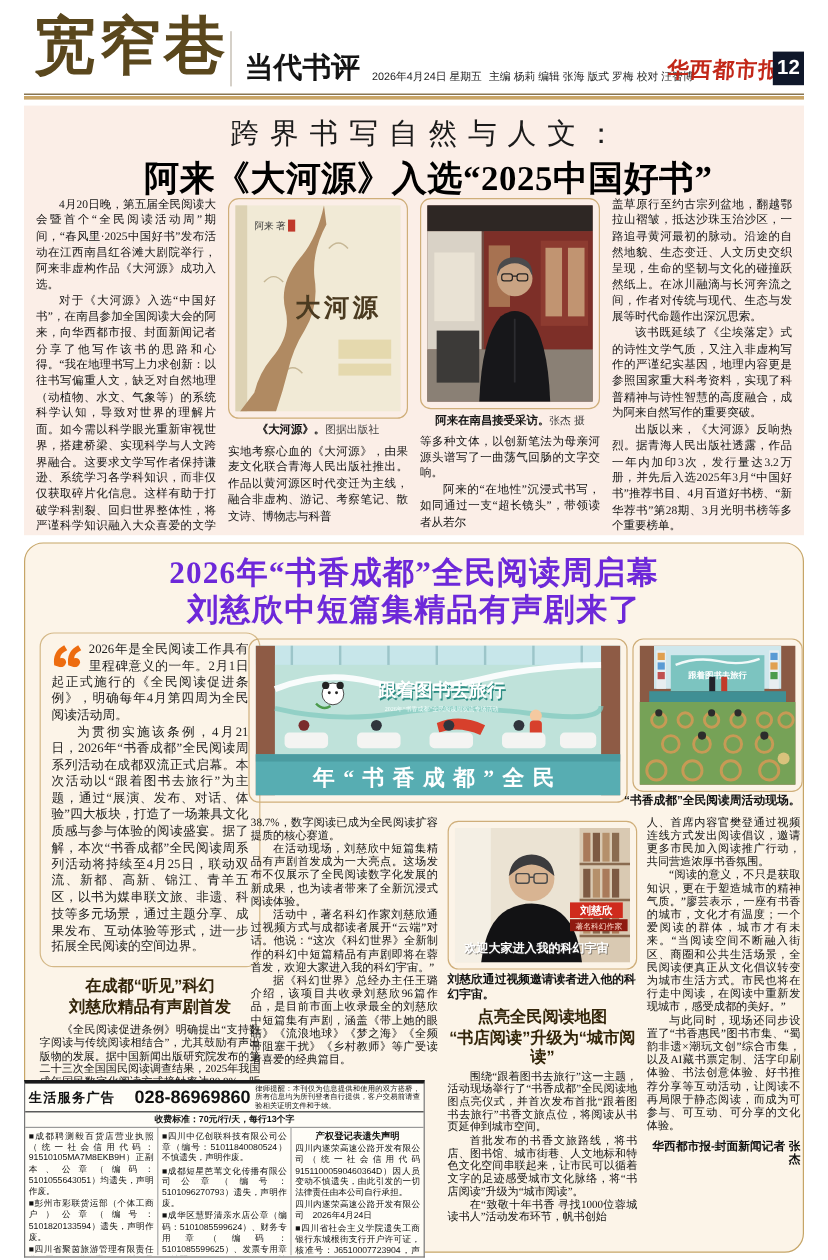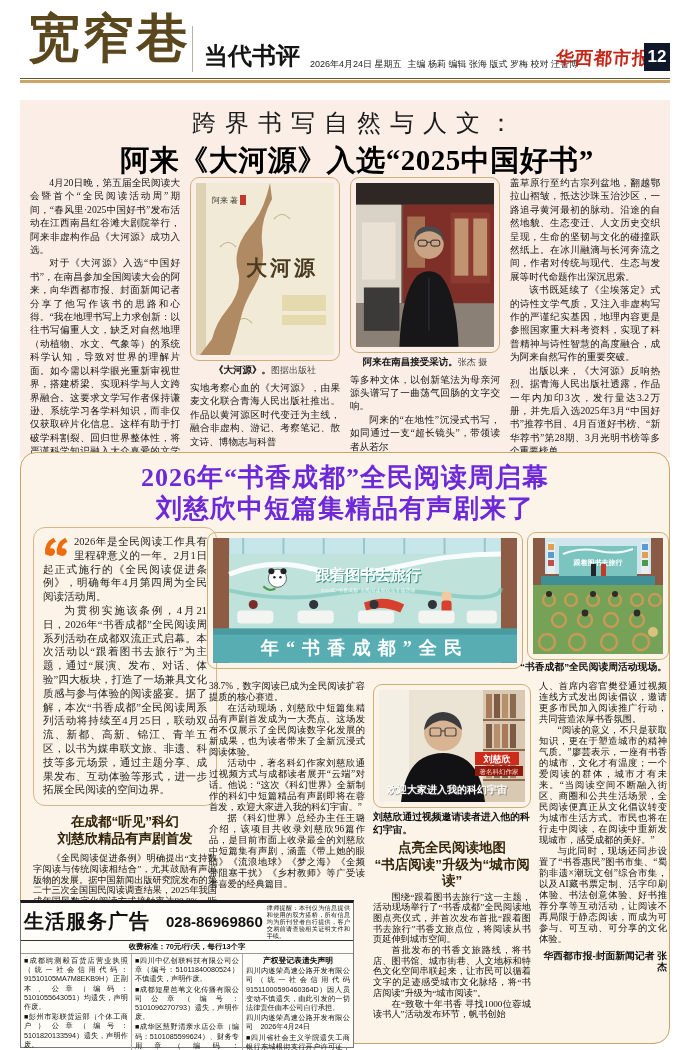--- a/index.html
+++ b/index.html
@@ -17,21 +17,21 @@
   .dateline span { margin-right:6px; }
   .brand { position:absolute; left:556px; top:46px; font-size:18px; font-weight:bold; color:#c22718;
            letter-spacing:1px; transform:skewX(-4deg); }
   .pagenum { position:absolute; left:644px; top:43px; width:26px; height:28px; background:#0f172a;
              color:#fff; font-weight:bold; font-size:17px; text-align:center; line-height:28px;
              font-family:"Liberation Sans",sans-serif; }
   .rule-dark { position:absolute; left:20px; width:650px; top:78px; height:1px; background:#6b5426; }
   .rule-gold { position:absolute; left:20px; width:650px; top:80px; height:3px; background:#c9a567; }
 
   
-  .article1 { position:absolute; left:20px; top:100px; width:650px; height:358px; background:#fbeee7; overflow:hidden;padding-left:24px; }
+  .article1 { position:absolute; left:20px; top:88px; width:650px; height:358px; background:#fbeee7; overflow:hidden;padding-left:24px; }
   .a1-kicker { text-align:center; padding-top:7px; font-size:24px; letter-spacing:9px; color:#1b1b1b; }
   .a1-headline { text-align:center; margin-top:2px; font-size:29px; font-weight:bold; letter-spacing:0.5px; color:#000; }
   .a1-cols { position:absolute; left:10px; top:76px; width:630px; height:282px; display:flex; gap:10px; }
   .a1col { flex:1; font-size:9.6px; line-height:13.4px; text-align:justify; color:#141414; overflow:hidden; }
   .a1col p { text-indent:2em; }
   .a1col p.noindent { text-indent:0; }
 
   .fig { border:1px solid #cfae79; border-radius:9px; padding:5px; margin:1px 0 3px; }
   .fig svg { display:block; width:100%; height:auto; }
   .figcap { font-family:"Liberation Sans",sans-serif; font-size:9.5px; line-height:12px;
@@ -75,21 +75,21 @@
   .a2colC p { text-indent:2em; }
   .a2colC p.noindent { text-indent:0; }
   .byline2 { font-family:"Liberation Sans",sans-serif; font-weight:bold; font-size:9.8px;
              text-align:right; margin-top:5px; text-indent:0 !important; }
 
   
   .ads { position:absolute; left:20px; top:900px; width:334px; height:148px; z-index:6;
          background:#fffdf7; border:1px solid #777; border-top:3px solid #1a1a1a;
          font-family:"Liberation Sans",sans-serif; }
   .ads-head { display:flex; align-items:center; border-bottom:1px solid #333; padding:1px 3px; }
-  .ads-title { font-size:20px; font-weight:900; letter-spacing:1px; white-space:nowrap; }
+  .ads-title { font-size:11px; font-weight:900; letter-spacing:1px; white-space:nowrap; }
   .ads-phone { font-size:15px; font-weight:bold; margin-left:16px; white-space:nowrap; }
   .ads-notice { flex:1; margin-left:4px; font-size:6.1px; line-height:7px; text-align:justify; color:#111; }
   .ads-rate { font-size:7.4px; font-weight:bold; text-align:center; border-bottom:1px solid #999; padding:1px 0; }
   .ads-cols { display:flex; height:106px; }
   .ads-col { flex:1; padding:2px 3px; font-size:7.2px; line-height:9.2px; text-align:justify;
              overflow:hidden; }
   .ads-col + .ads-col { border-left:1px solid #aaa; }
   .ads-col p { margin-bottom:1px; }
   .ads-col3h { font-weight:bold; text-align:center; font-size:7.8px; }
 </style>

